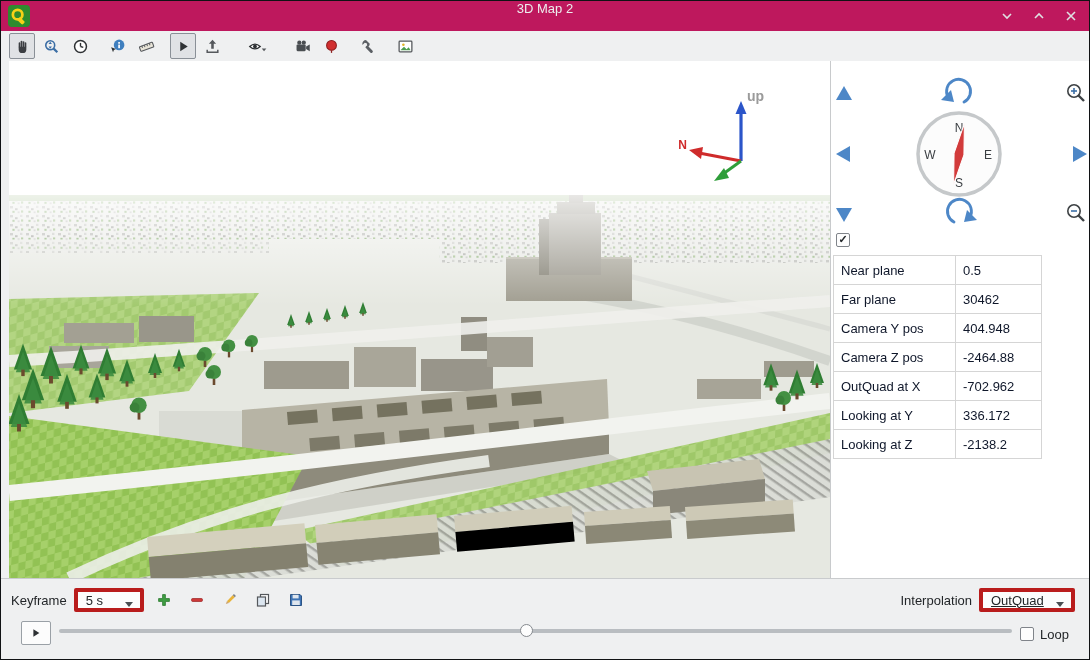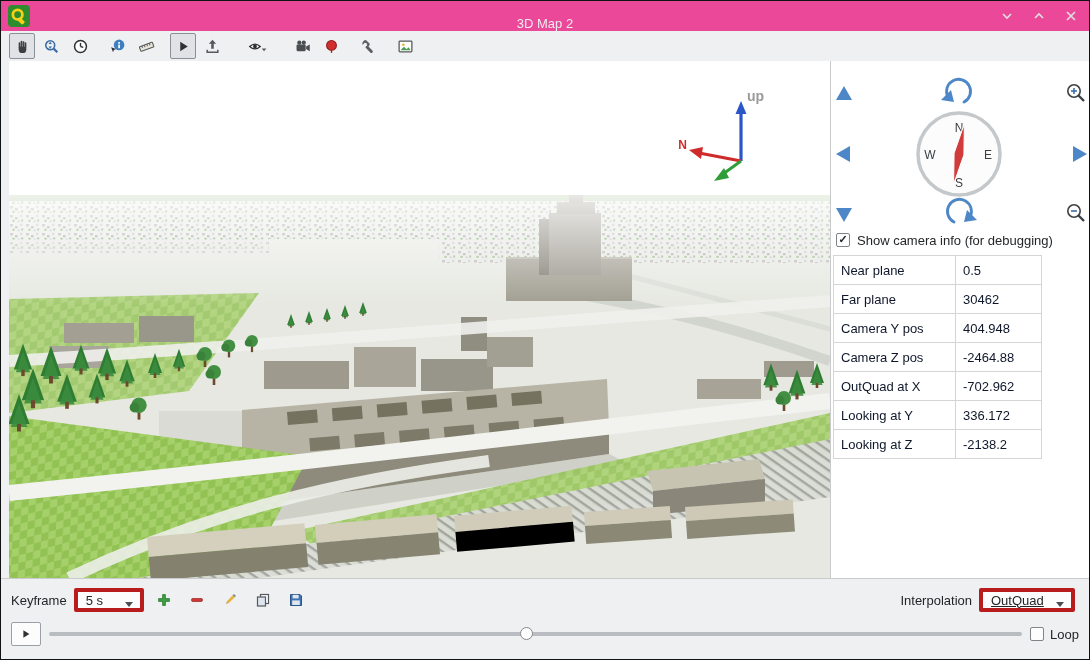--- a/index.html
+++ b/index.html
@@ -1,20 +1,20 @@
 <!DOCTYPE html>
 <html><head>
 <meta charset="utf-8">
 <style>
   * { box-sizing:border-box; margin:0; padding:0; }
   body { font-family:"Liberation Sans",sans-serif; font-size:13px; color:#232629; background:#3a3d40; }
   .window { position:relative; width:1090px; height:660px; background:#eff0f1; border:1px solid #101214; overflow:hidden; }
 
   
-  .titlebar { position:absolute; left:0; top:0; right:0; height:30px; background:#ec4899; display:flex; align-items:flex-end; }
+  .titlebar { position:absolute; left:0; top:0; right:0; height:30px; background:#be185d; display:flex; align-items:flex-start; }
   .logo { position:absolute; left:7px; top:4px; }
   .title { flex:1; text-align:center; color:#eceded; font-size:13px; }
   .winbtns { position:absolute; right:10px; top:0; height:30px; display:flex; align-items:center; gap:16px; }
   .winbtn { width:16px; height:16px; display:flex; align-items:center; justify-content:center; cursor:default; }
 
   
   .toolbar { position:absolute; left:0; top:30px; right:0; height:30px; background:#eff0f1; display:flex; align-items:center; padding-left:8px; gap:3px; }
   .tbtn { width:26px; height:26px; display:flex; align-items:center; justify-content:center; background:transparent; border:1px solid transparent; border-radius:2px; padding:0; }
   .tbtn.pressed { border-color:#8a9097; background:#e0e2e5; }
   .gap8 { margin-left:8px; } .gap16 { margin-left:16px; }
@@ -30,21 +30,21 @@
   .caminfo-table td { border:1px solid #d5d5d5; height:29px; padding:0 4px 0 7px; }
   .caminfo-table td.lab { width:122px; }
 
   
   .cb { width:14px; height:14px; border:1px solid #80848a; background:#fdfdfd; border-radius:2px; display:inline-flex; align-items:center; justify-content:center; font-size:11px; color:#25282b; flex:none; }
   .cb.checked::after { content:"\2713"; font-weight:bold; margin-top:-1px; }
 
   
   .bottombar { position:absolute; left:0; top:577px; right:0; height:82px; background:#eff0f1; border-top:1px solid #c9cbcd; }
   .kf-row { position:absolute; left:0; right:4px; top:8px; height:26px; display:flex; align-items:center; padding:0 10px; gap:7px; }
-  .tr-row { position:absolute; left:0; right:0; top:42px; height:26px; display:flex; align-items:center; padding:0 10px; gap:8px; }
+  .tr-row { position:absolute; left:0; right:0; top:42px; height:26px; display:flex; padding:0 20px; gap:8px; }
   .combo { height:24px; background:#fcfcfc; border:4px solid #b91c1c; border-radius:2px; display:inline-flex; align-items:center; padding:0 22px 0 8px; position:relative; font-size:13px; color:#232629; }
   .combo::after { content:""; position:absolute; right:7px; top:10px; border-left:4px solid transparent; border-right:4px solid transparent; border-top:5px solid #4a4e52; }
   .combo-kf { min-width:70px; } .combo-interp { min-width:96px;text-decoration:underline; }
   .ibtn { width:26px; height:24px; display:flex; align-items:center; justify-content:center; border:none; background:transparent; padding:0; }
   .spacer { flex:1; }
   .playbtn { width:30px; height:24px; border:1px solid #9aa0a6; border-radius:2px; background:#fcfcfc; display:flex; align-items:center; justify-content:center; padding:0; }
   .slider { position:relative; flex:1; height:20px; }
   .groove { position:absolute; left:0; right:0; top:8px; height:4px; background:#b9bdc1; border-radius:2px; }
   .handle { position:absolute; top:3px; left:49%; width:13px; height:13px; margin-left:-6px; background:#fdfdfd; border:1px solid #85898e; border-radius:50%; }
   .loopwrap { display:flex; align-items:center; gap:6px; }
@@ -392,21 +392,20 @@
       </g>
       <g>
         <circle cx="243" cy="142" r="6.2" fill="#fdfdfd" stroke="#3d4144" stroke-width="1.6"></circle>
         <line x1="247.5" y1="146.5" x2="253" y2="152" stroke="#3d4144" stroke-width="2.4"></line>
         <line x1="240" y1="142" x2="246" y2="142" stroke="#3b6ea5" stroke-width="1.6"></line>
       </g>
     </svg>
 
     <div class="caminfo-row">
       <span class="cb checked"></span>
-      <span>Show camera info (for debugging)</span>
     </div>
 
     <table class="caminfo-table">
       <tbody>
         <tr>
             <td class="lab">Near plane</td>
             <td class="val">0.5</td>
           </tr>
         <tr>
             <td class="lab">Far plane</td>

